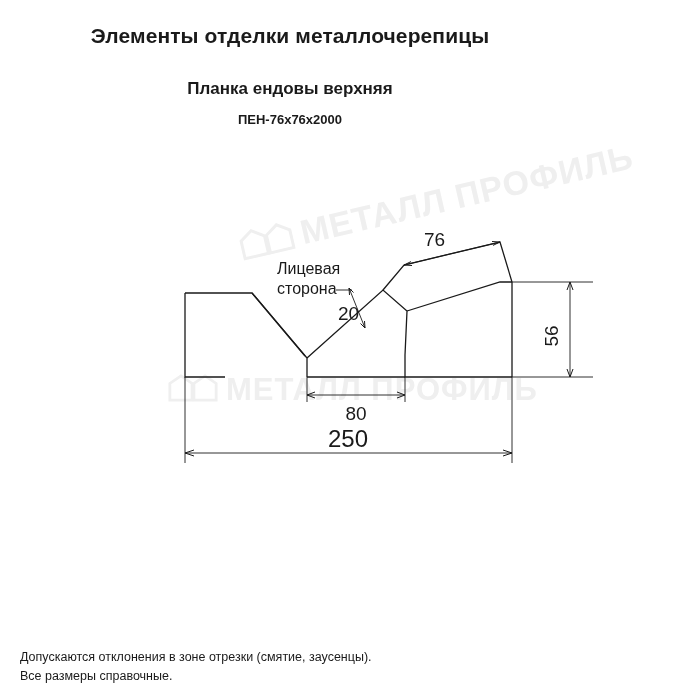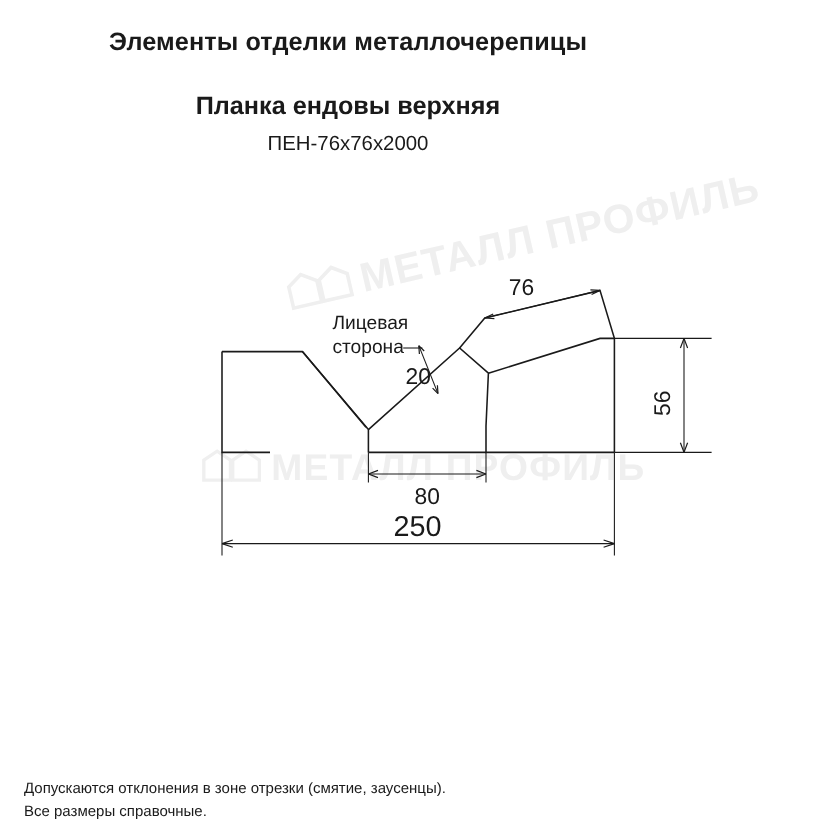--- a/index.html
+++ b/index.html
@@ -26,28 +26,28 @@
     width: 580px;
     text-align: center;
   }
   .title-main {
     font-size: 21px;
     font-weight: bold;
     letter-spacing: 0.1px;
     line-height: 28px;
   }
   .title-sub {
-    font-size: 21px;
+    font-size: 17px;
     font-weight: bold;
     line-height: 24px;
     margin-top: 27px;
   }
   .title-code {
-    font-size: 17px;
-    font-weight: normal;
+    font-size: 13px;
+    font-weight: bold;
     line-height: 24px;
     margin-top: 7px;
   }
   .drawing {
     position: absolute;
     top: 180px;
     left: 0;
     width: 700px;
     height: 330px;
   }

